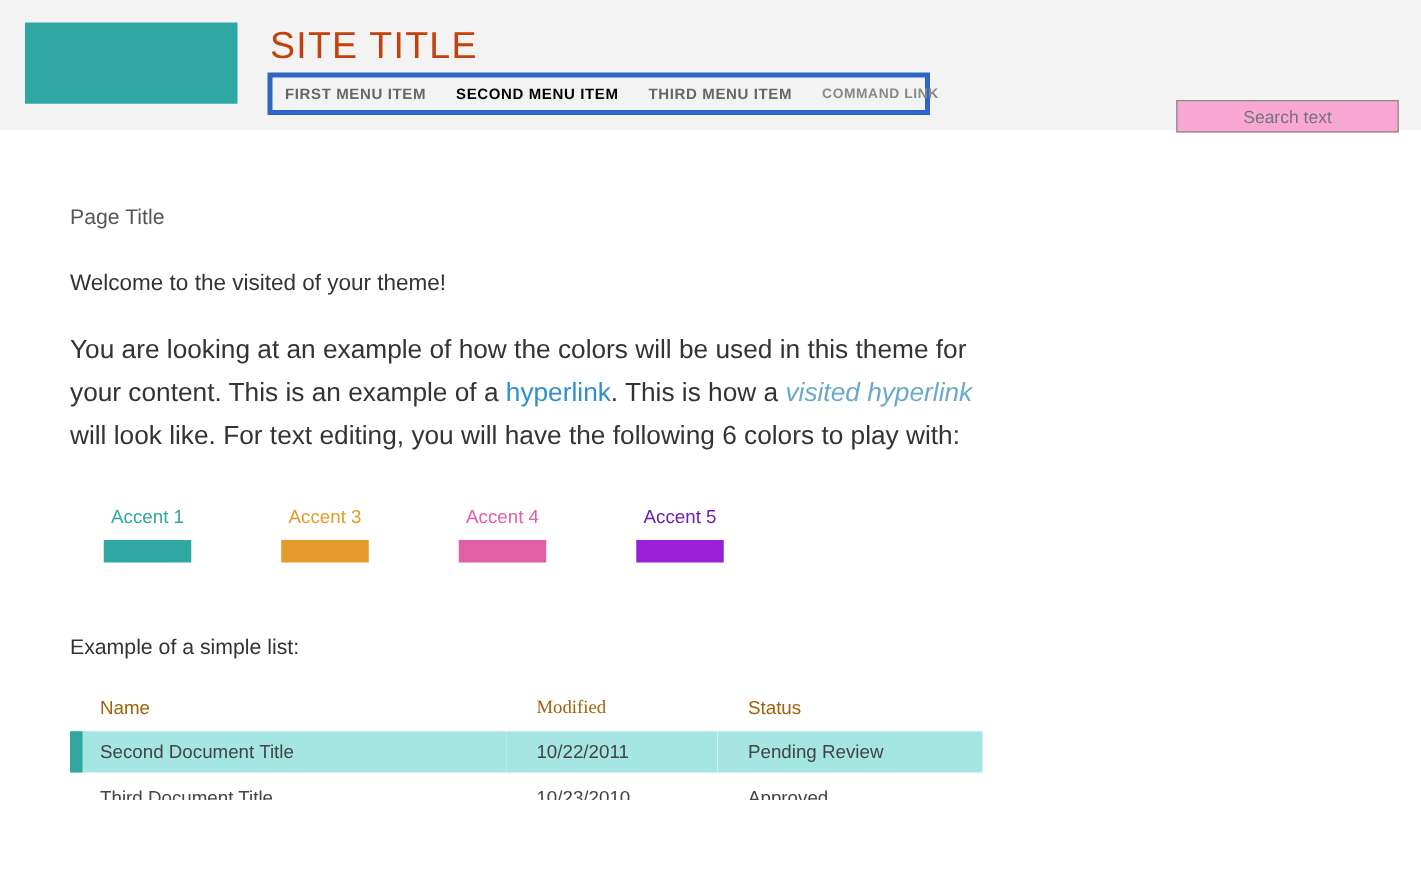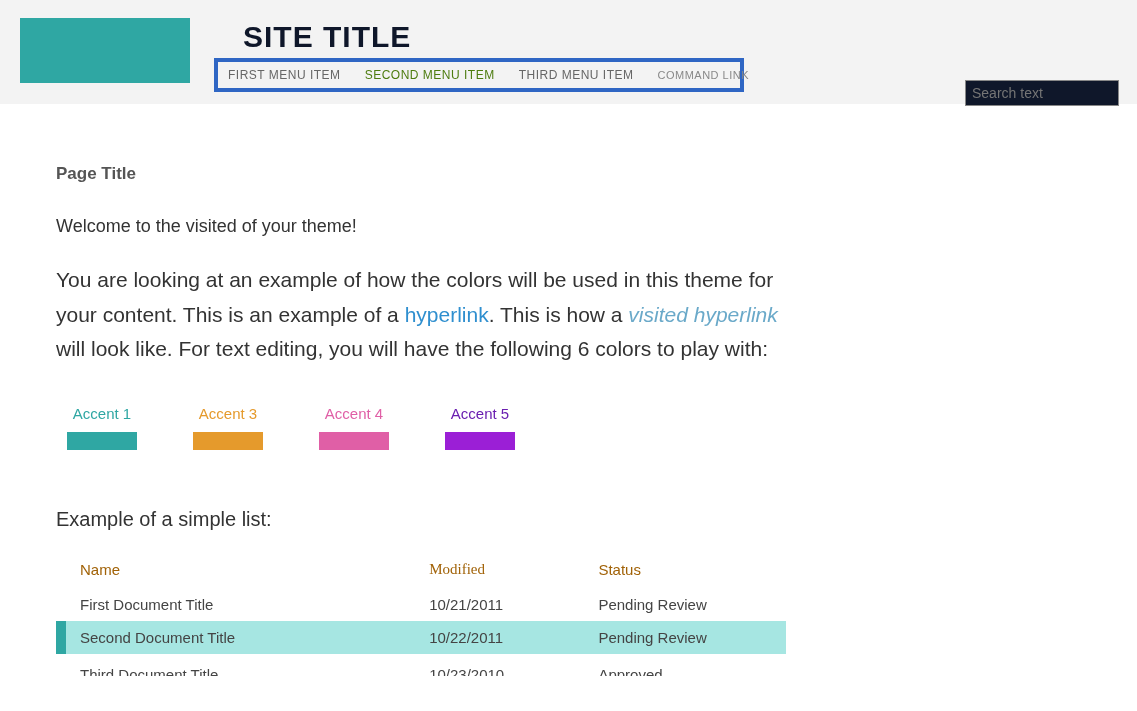--- a/index.html
+++ b/index.html
@@ -24,69 +24,70 @@
     height: 65px;
     background: #2fa7a3;
     margin-right: 24px;
     flex-shrink: 0;
   }
   .title-nav-wrap {
     flex: 1;
   }
   .site-title {
     font-size: 30px;
-    font-weight: 700;
-    color: #0f172a;
+    font-weight: 400;
+    color: #c2410c;
     letter-spacing: 1px;
     padding-left: 2px;
     margin-top: 2px;
     margin-bottom: 4px;
-    margin-left: 27px;
   }
   .nav-highlight {
     border: 4px solid #2f66c4;
     display: inline-flex;
     align-items: center;
     padding: 6px 14px 6px 10px;
     background: #f3f3f3;
     width: 530px;
   }
   .nav-item {
     font-size: 12px;
     letter-spacing: 0.5px;
     color: #666;
     margin-right: 24px;
     white-space: nowrap;
     cursor: pointer;
-  }
-  .nav-item.active { color: #4d7c0f; }
+    font-weight: bold;
+  }
+  .nav-item.active { color: #000000; }
   .nav-item.command { color: #888; font-size: 11px; margin-right: 0; margin-left: auto; }
   .search-wrap {
     position: absolute;
     right: 18px;
     top: 80px;
   }
   .search-input {
-    width: 154px;
+    width: 178px;
     height: 26px;
     border: 1px solid #888;
     font-size: 14px;
     padding: 2px 6px;
     font-family: inherit;
     color: #666;
-    background: #0f172a;
+    background: #f9a8d4;
+    text-align: center;
   }
   .content {
     padding: 60px 0 0 56px;
     width: 800px;
   }
   .page-title {
     font-size: 17px;
     color: #555;
-    font-weight: 700;
+    font-weight: 400;
     margin-bottom: 32px;
   }
   .intro1 {
     font-size: 18px;
     color: #333;
     margin-bottom: 26px;
   }
   .intro2 {
     font-size: 21px;
     color: #333;
@@ -99,32 +100,33 @@
     display: flex;
     margin-top: 38px;
     gap: 54px;
     padding-left: 10px;
   }
   .accent {
     display: flex;
     flex-direction: column;
     align-items: center;
     width: 72px;
+    margin-left: 16px;
   }
   .accent-label {
     font-size: 15px;
     margin-bottom: 10px;
     white-space: nowrap;
   }
   .accent-swatch {
     width: 70px;
     height: 18px;
   }
   .list-heading {
-    font-size: 20px;
+    font-size: 17px;
     color: #333;
     margin-top: 58px;
     margin-bottom: 22px;
   }
   .doc-table {
     width: 730px;
     border-collapse: collapse;
     font-size: 15px;
     color: #444;
   }
@@ -214,25 +216,20 @@
 
   <table class="doc-table">
     <thead>
       <tr>
         <th class="col-name">Name</th>
         <th class="col-mod">Modified</th>
         <th class="col-stat">Status</th>
       </tr>
     </thead>
     <tbody>
-      <tr>
-        <td>First Document Title</td>
-        <td>10/21/2011</td>
-        <td>Pending Review</td>
-      </tr>
       <tr class="selected">
         <td>Second Document Title</td>
         <td>10/22/2011</td>
         <td>Pending Review</td>
       </tr>
       <tr class="cutoff-row">
         <td>
             <div class="cutoff-wrap">Third Document Title</div>
           </td>
         <td>

